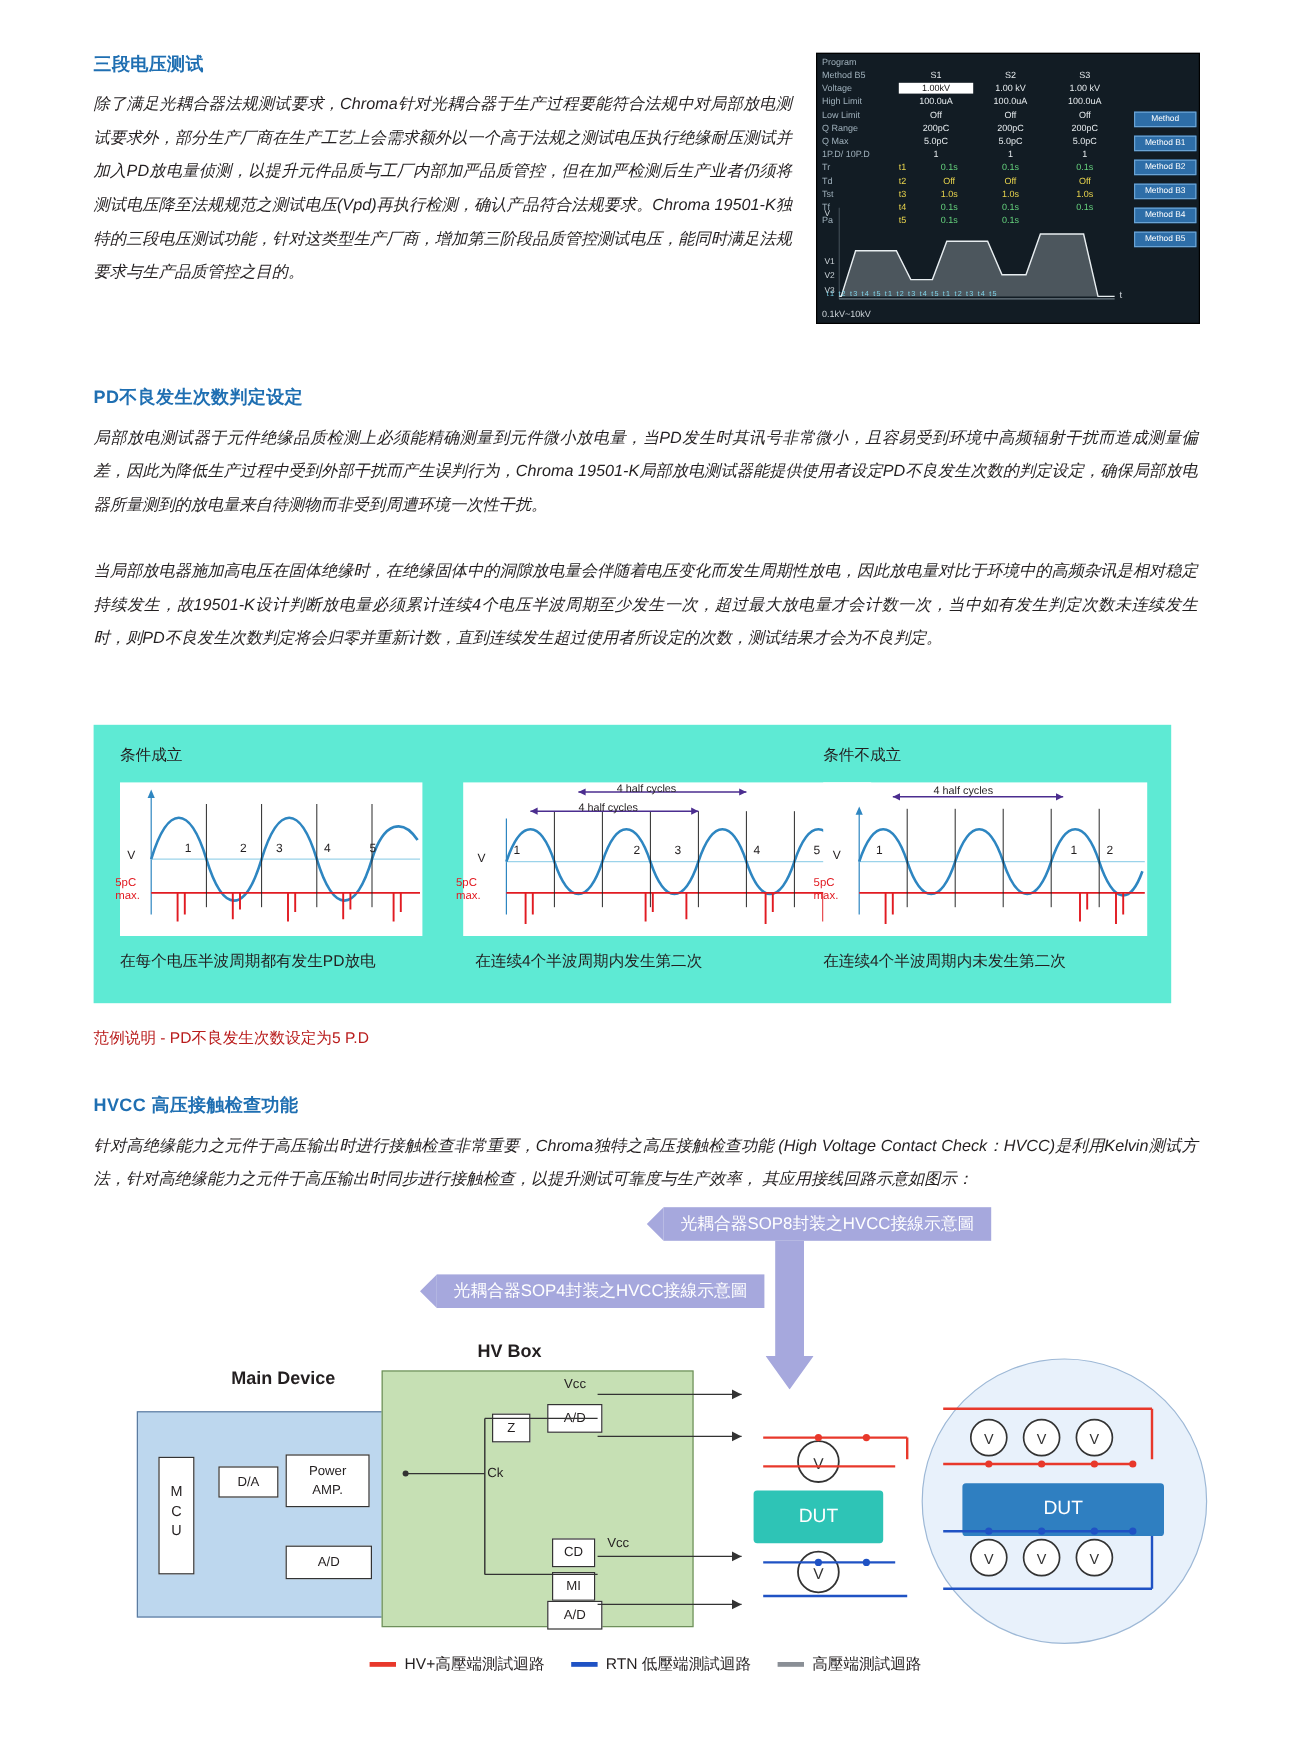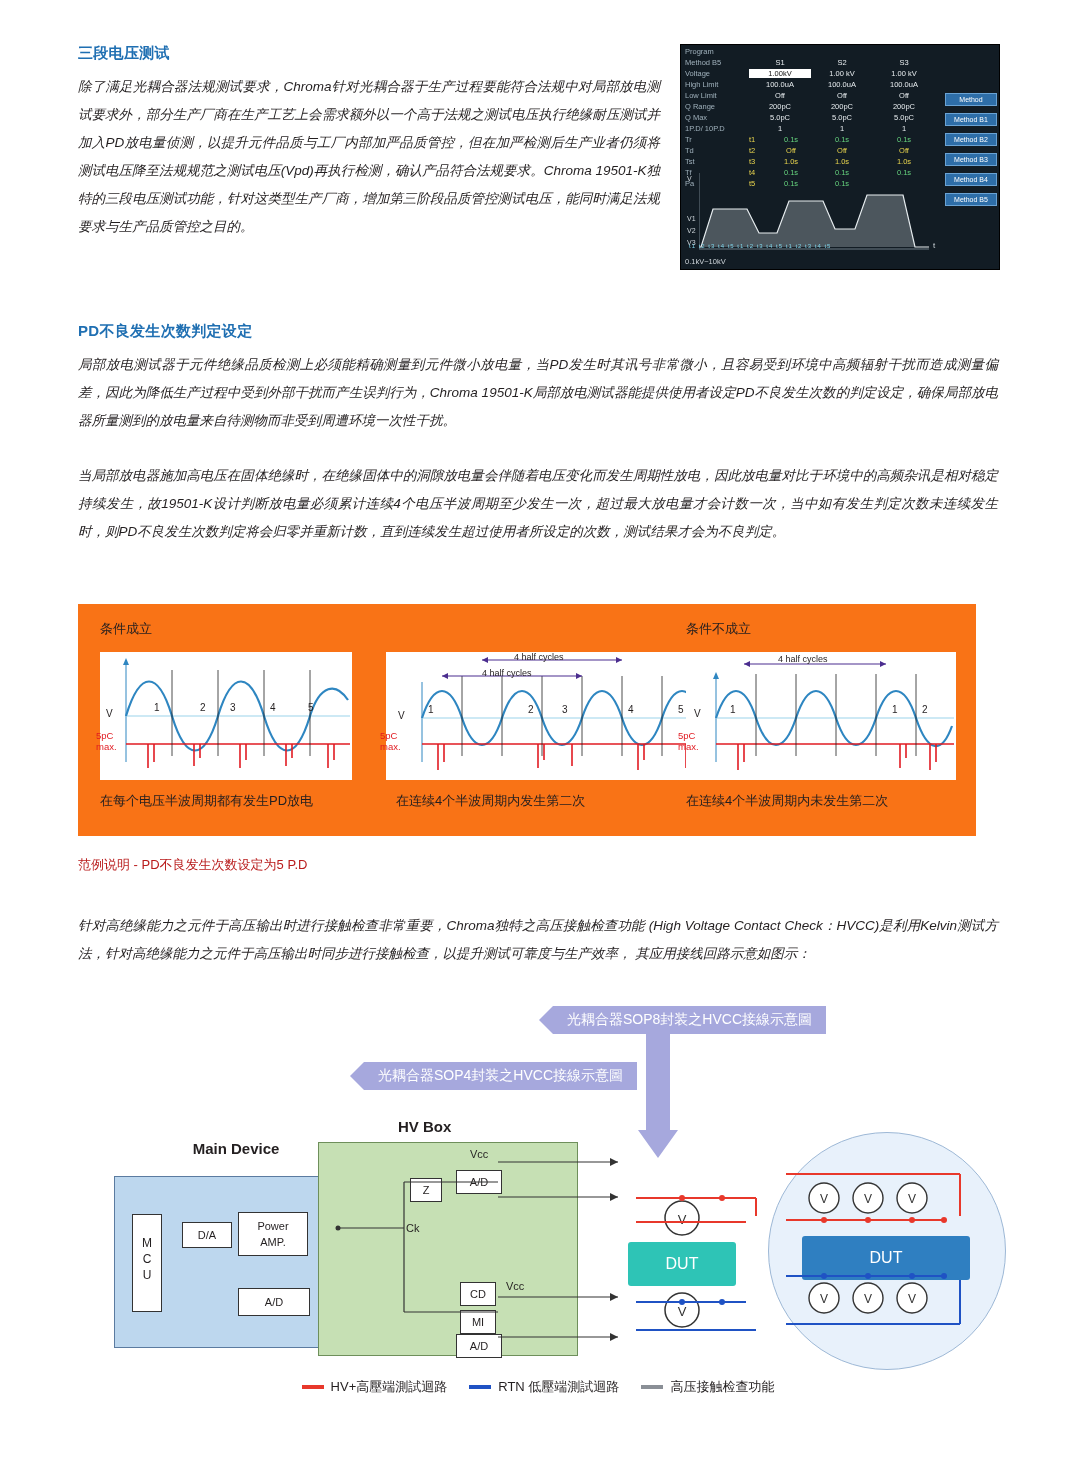--- a/index.html
+++ b/index.html
@@ -45,21 +45,21 @@
   .wave-area{position:absolute;left:6px;top:120px;width:250px;height:80px;}
   .axis-lbl{position:absolute;left:6px;font-size:7px;color:#cfd6db;}
   .scr-footer{position:absolute;left:4px;bottom:3px;font-size:7.5px;color:#cfd6db;}
   .scr-ticks{position:absolute;left:8px;bottom:20px;font-size:6px;color:#7fd3e8;letter-spacing:1px;}
 
   
   #sec2{position:absolute;left:78px;top:322px;width:920px;}
   #sec2b{position:absolute;left:78px;top:462px;width:920px;}
 
   
-  #wavecard{position:absolute;left:78px;top:604px;width:898px;height:232px;background:#f97316;}
+  #wavecard{position:absolute;left:78px;top:604px;width:898px;height:232px;background:#5eead4;}
   .wc-title{position:absolute;font-size:13px;color:#231f20;}
   .wc-caption{position:absolute;font-size:13px;color:#231f20;}
   .wfbox{position:absolute;background:#ffffff;}
   .cap5{position:absolute;color:#e11b22;font-size:9.5px;line-height:11px;}
   .numlab{position:absolute;font-size:10px;color:#231f20;}
   .vlab{position:absolute;font-size:10px;color:#231f20;}
   .hc-lab{position:absolute;font-size:9px;color:#231f20;text-align:center;}
 
   #ex-note{position:absolute;left:78px;top:856px;font-size:13px;color:#b91c1c;}
 
@@ -330,20 +330,21 @@
       <div class="numlab" style="left:44px;top:52px;">1</div>
       <div class="numlab" style="left:206px;top:52px;">1</div>
       <div class="numlab" style="left:236px;top:52px;">2</div>
     </div>
     <div class="wc-caption" style="left:608px;top:188px;">在连续4个半波周期内未发生第二次</div>
   </div>
 
   <div id="ex-note">范例说明 -  PD不良发生次数设定为5 P.D</div>
 
   <div id="sec3">
+    <h2 class="sec-title">HVCC 高压接触检查功能</h2>
     <p class="body">针对高绝缘能力之元件于高压输出时进行接触检查非常重要，Chroma独特之高压接触检查功能 (High Voltage Contact Check：HVCC)是利用Kelvin测试方法，针对高绝缘能力之元件于高压输出时同步进行接触检查，以提升测试可靠度与生产效率， 其应用接线回路示意如图示：</p>
   </div>
 
   <div id="diagram">
 
     <div class="ribbon" style="left:461px;top:6px;align-items:flex-end;">
       <div class="tail"></div>
       <div class="body">光耦合器SOP8封装之HVCC接線示意圖</div>
     </div>
 
@@ -478,18 +479,18 @@
       <span class="it">
         <span class="sw" style="background:#e8382b;"></span>
         <span>HV+高壓端測試迴路</span>
       </span>
       <span class="it">
         <span class="sw" style="background:#1f52c4;"></span>
         <span>RTN 低壓端測試迴路</span>
       </span>
       <span class="it">
         <span class="sw" style="background:#8a8f96;"></span>
-        <span>高压接触检查功能</span>
+        <span>高壓端測試迴路</span>
       </span>
     </div>
   </div>
 
 </div>
 
 </body></html>

